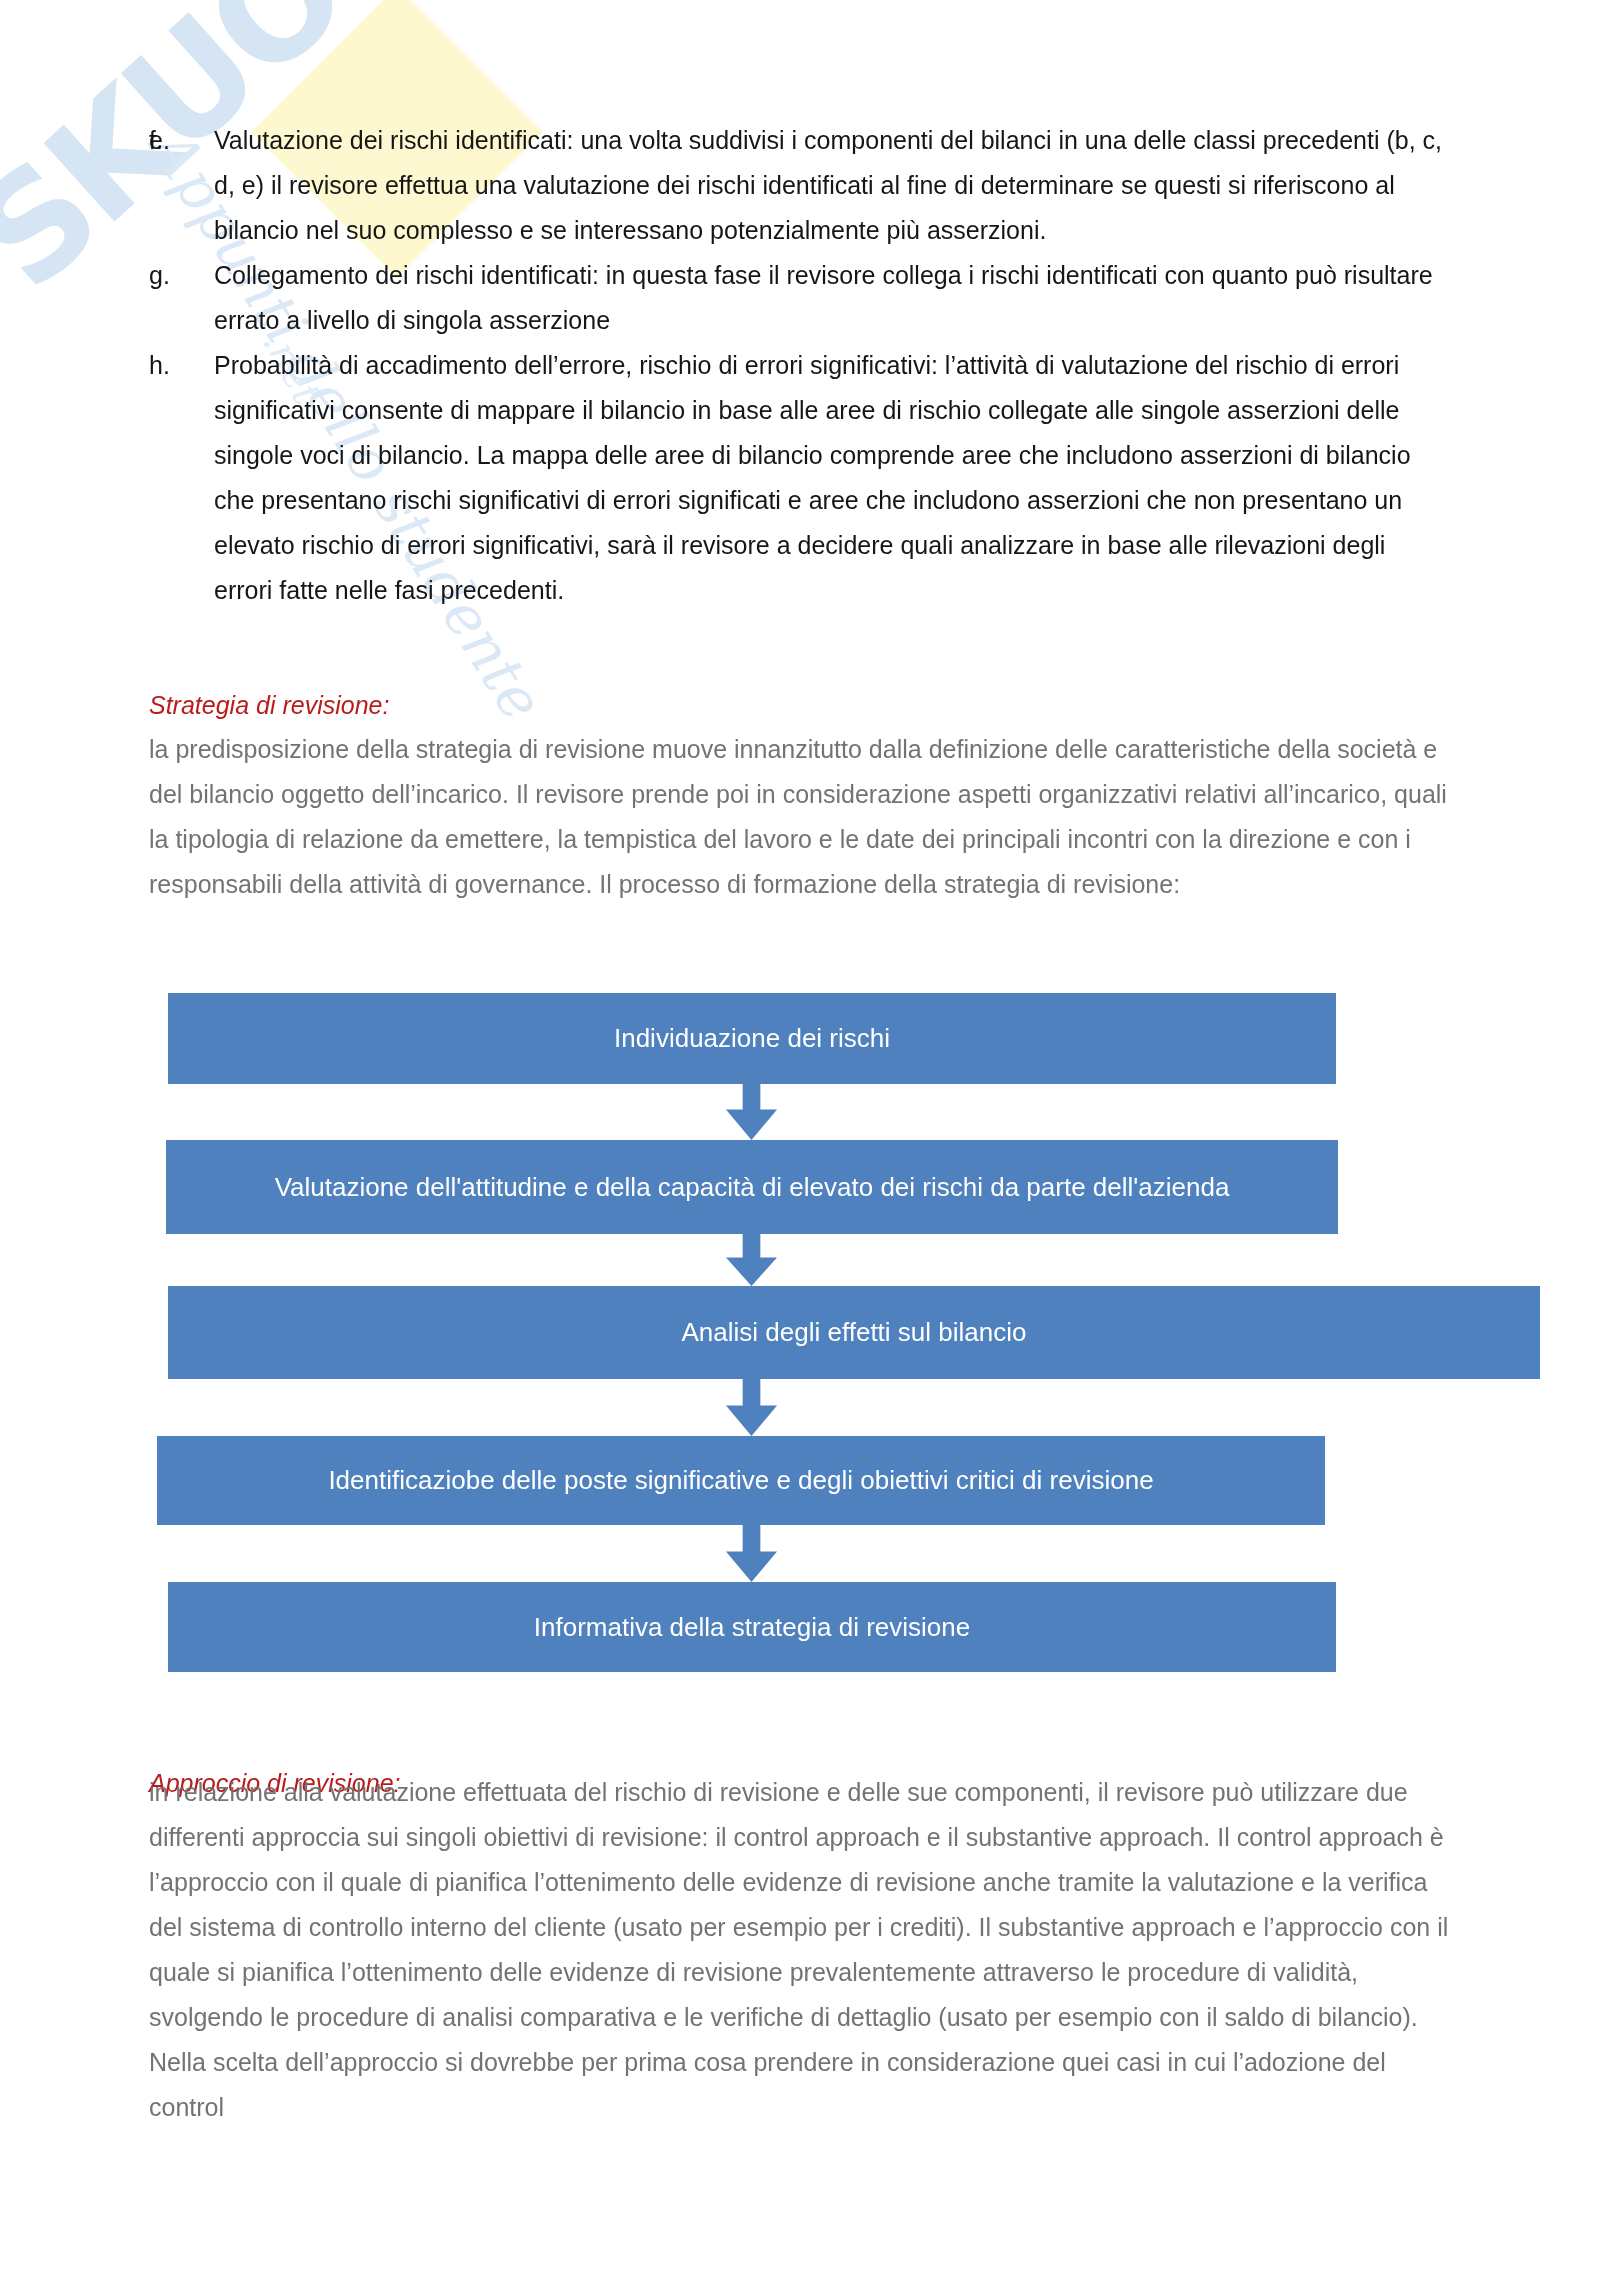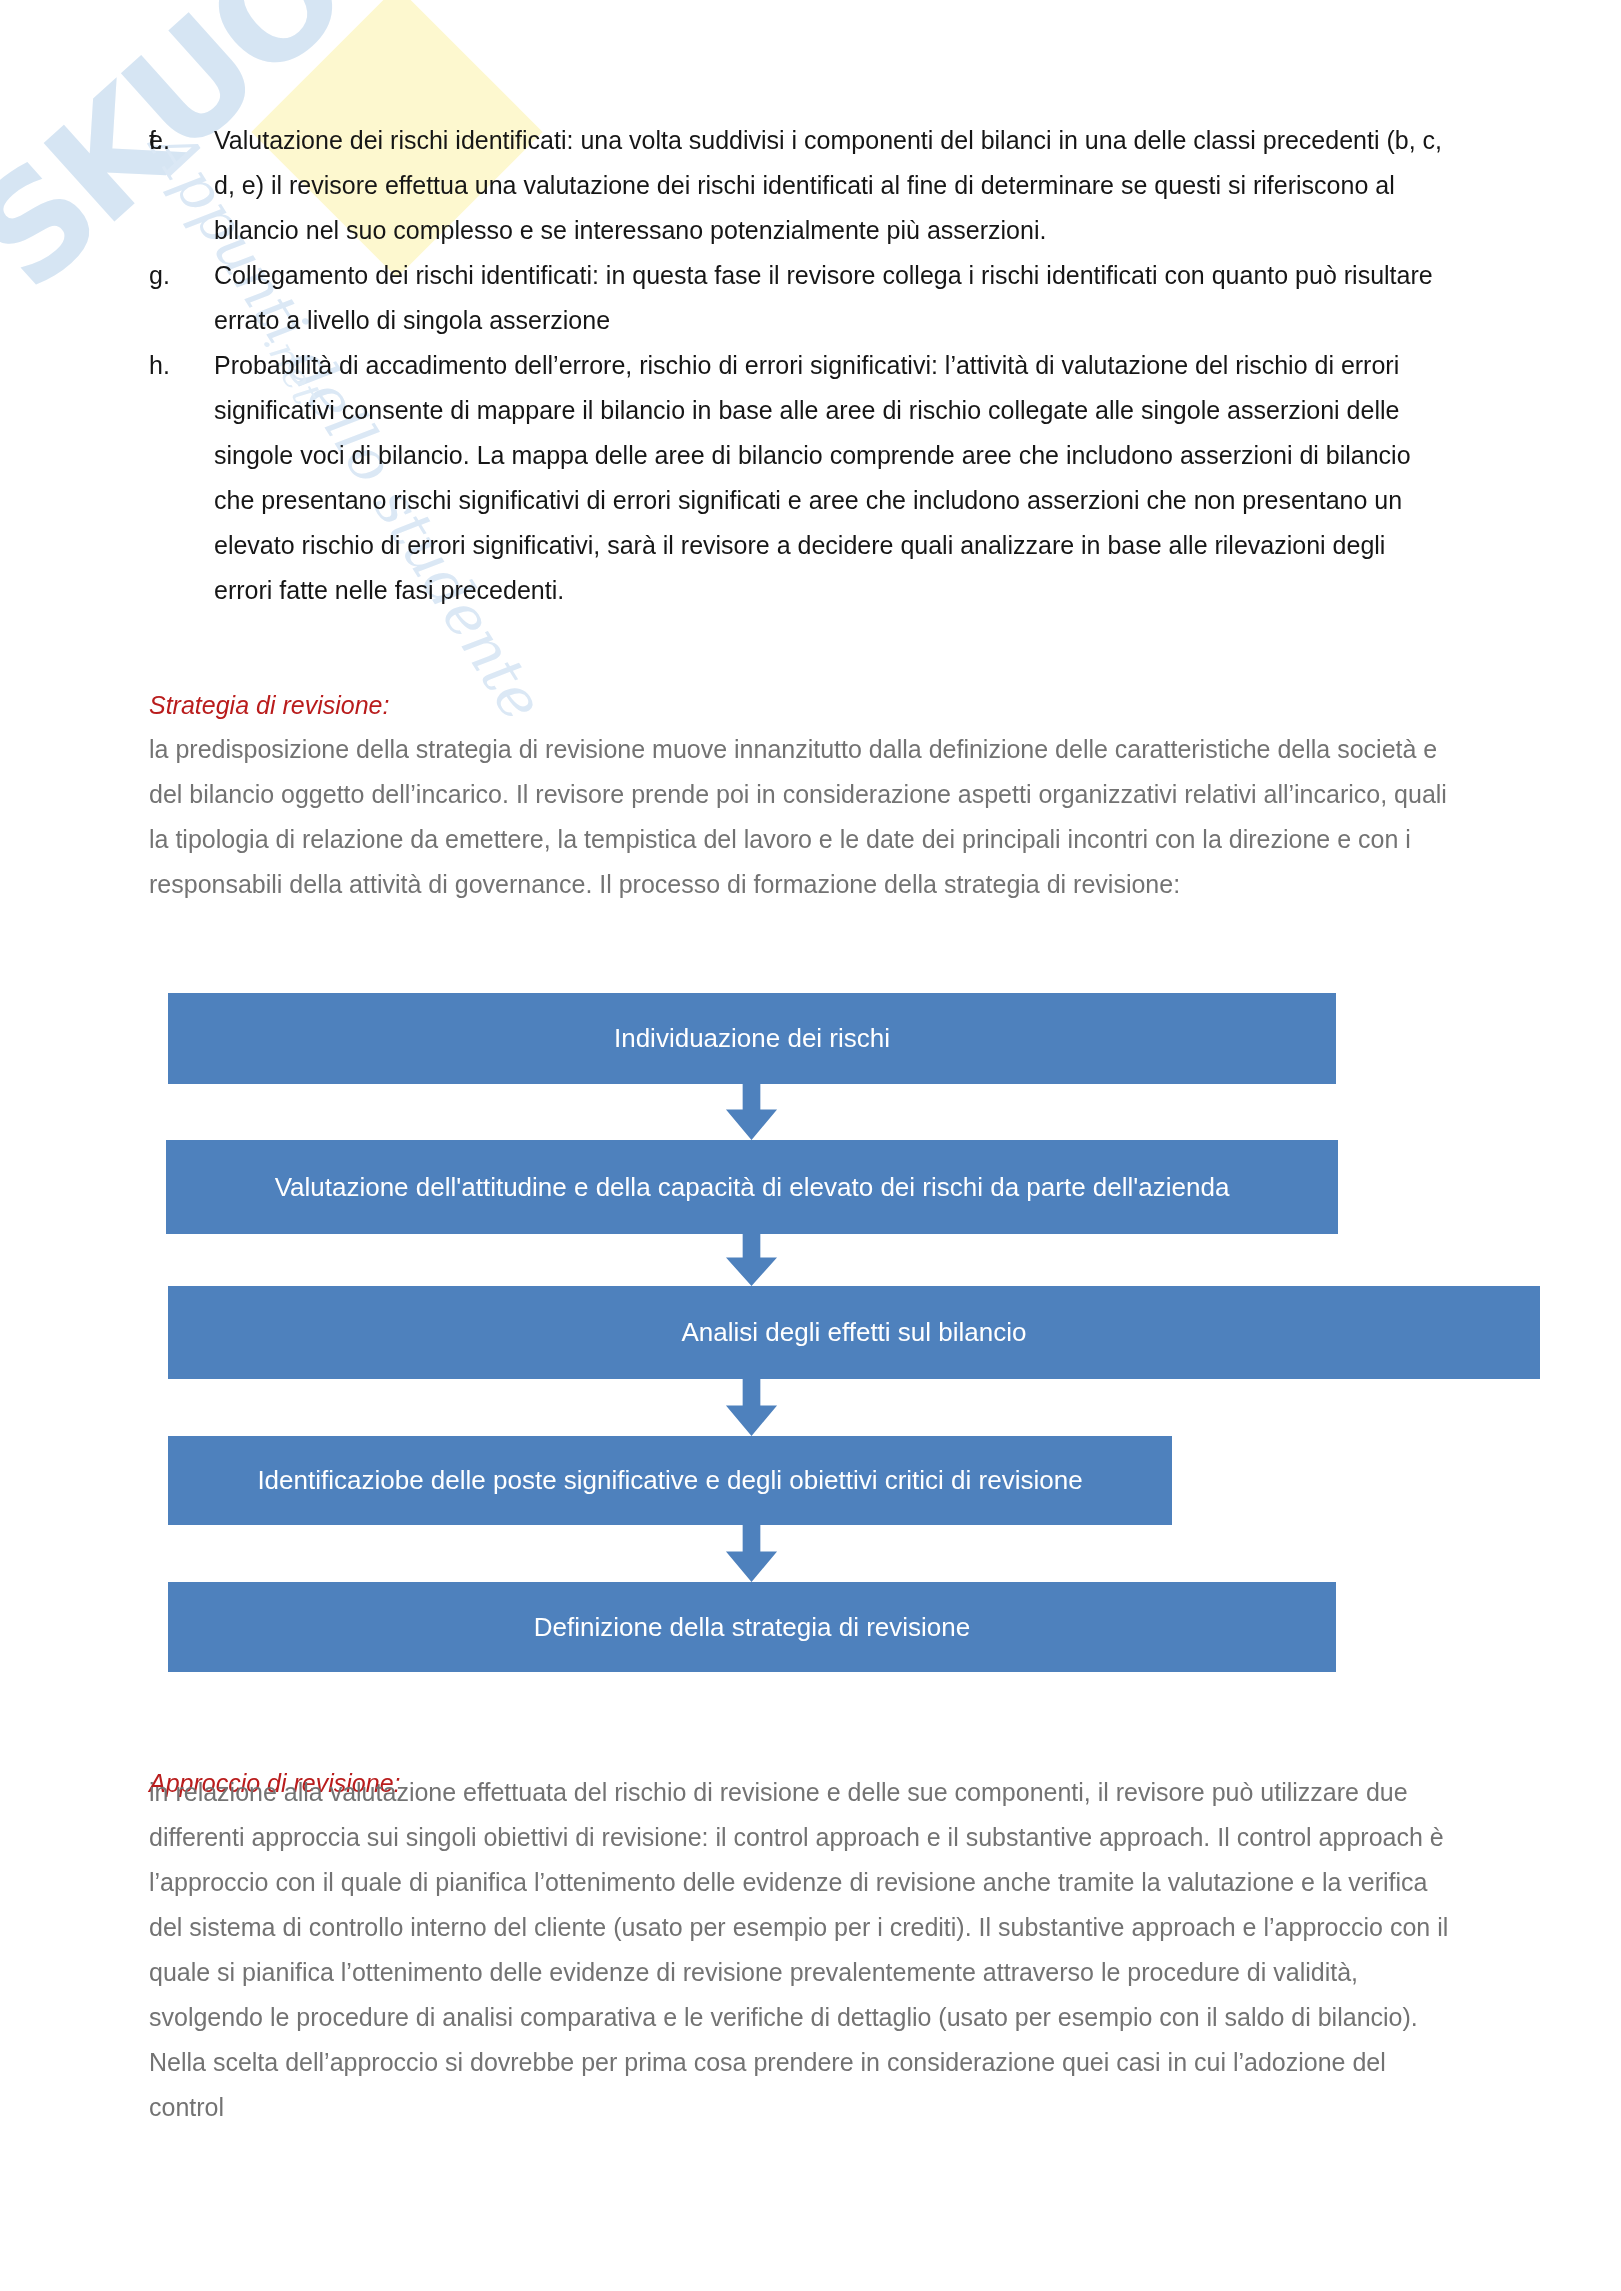--- a/index.html
+++ b/index.html
@@ -219,26 +219,26 @@
     </div>
 
     <div class="flow-box" style="left:168px; top:1286px; width:1372px; height:93px;">Analisi degli effetti sul bilancio</div>
 
     <div class="flow-arrow" style="left:722px; top:1379px; width:59px; height:58px;">
       <svg width="59" height="58" viewBox="0 0 60 59">
         <polygon points="21,0 39,0 39,27 56,27 30,58 4,27 21,27" fill="#4e81bd"></polygon>
       </svg>
     </div>
 
-    <div class="flow-box" style="left:168px; top:1436px; width:1004px; height:89px;">Identificaziobe delle poste significative e degli obiettivi critici di revisione</div>
+    <div class="flow-box" style="left:157px; top:1436px; width:1168px; height:89px;">Identificaziobe delle poste significative e degli obiettivi critici di revisione</div>
 
     <div class="flow-arrow" style="left:722px; top:1525px; width:59px; height:58px;">
       <svg width="59" height="58" viewBox="0 0 60 59">
         <polygon points="21,0 39,0 39,27 56,27 30,58 4,27 21,27" fill="#4e81bd"></polygon>
       </svg>
     </div>
 
-    <div class="flow-box" style="left:168px; top:1582px; width:1168px; height:90px;">Definizione della strategia di revisione</div>
+    <div class="flow-box" style="left:168px; top:1582px; width:1168px; height:90px;">Informativa della strategia di revisione</div>
 
   </div>
 
 </div>
 
 
 </body></html>

